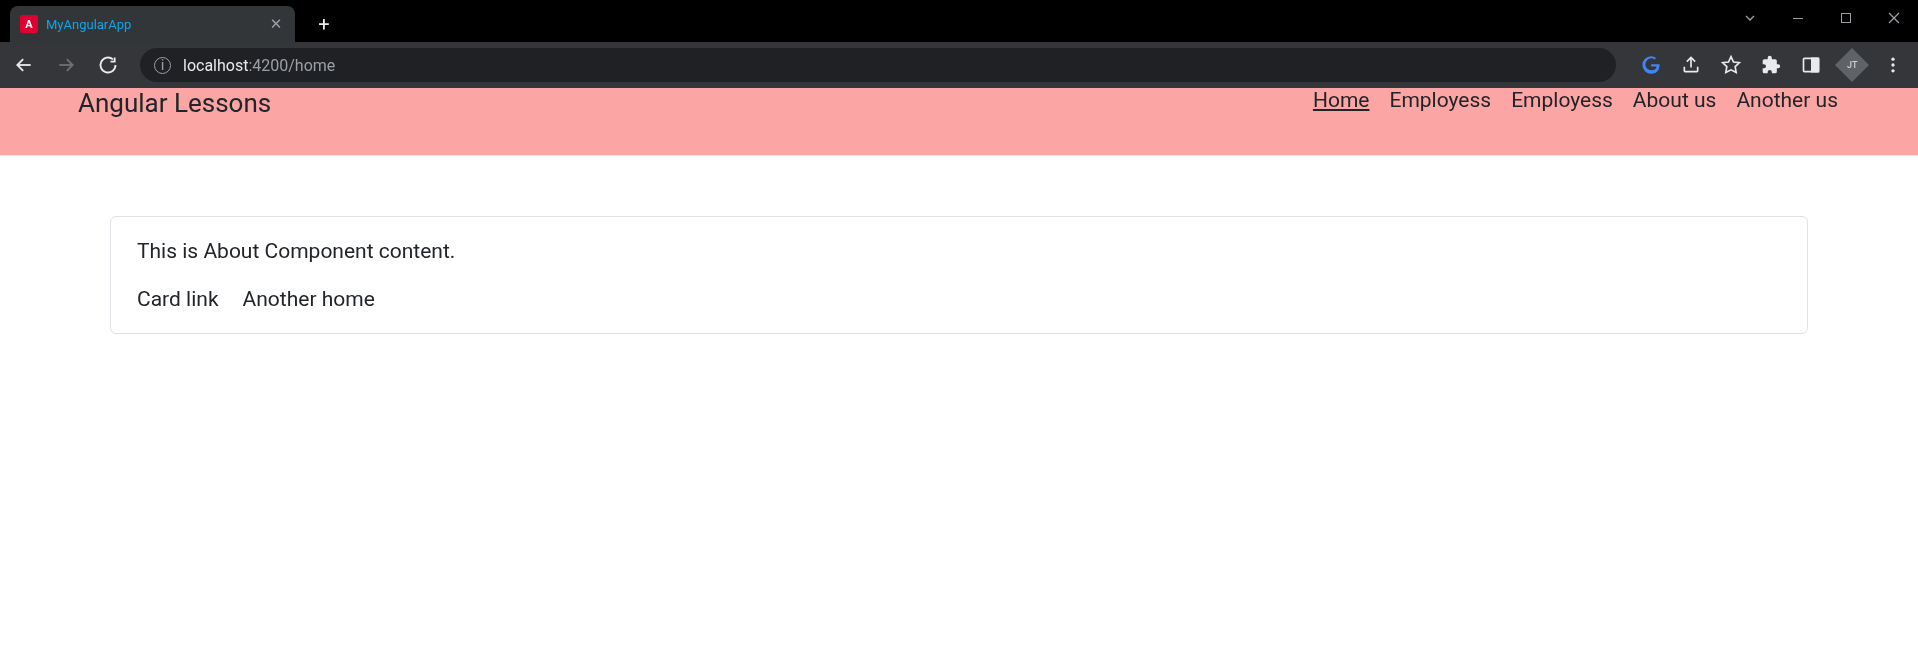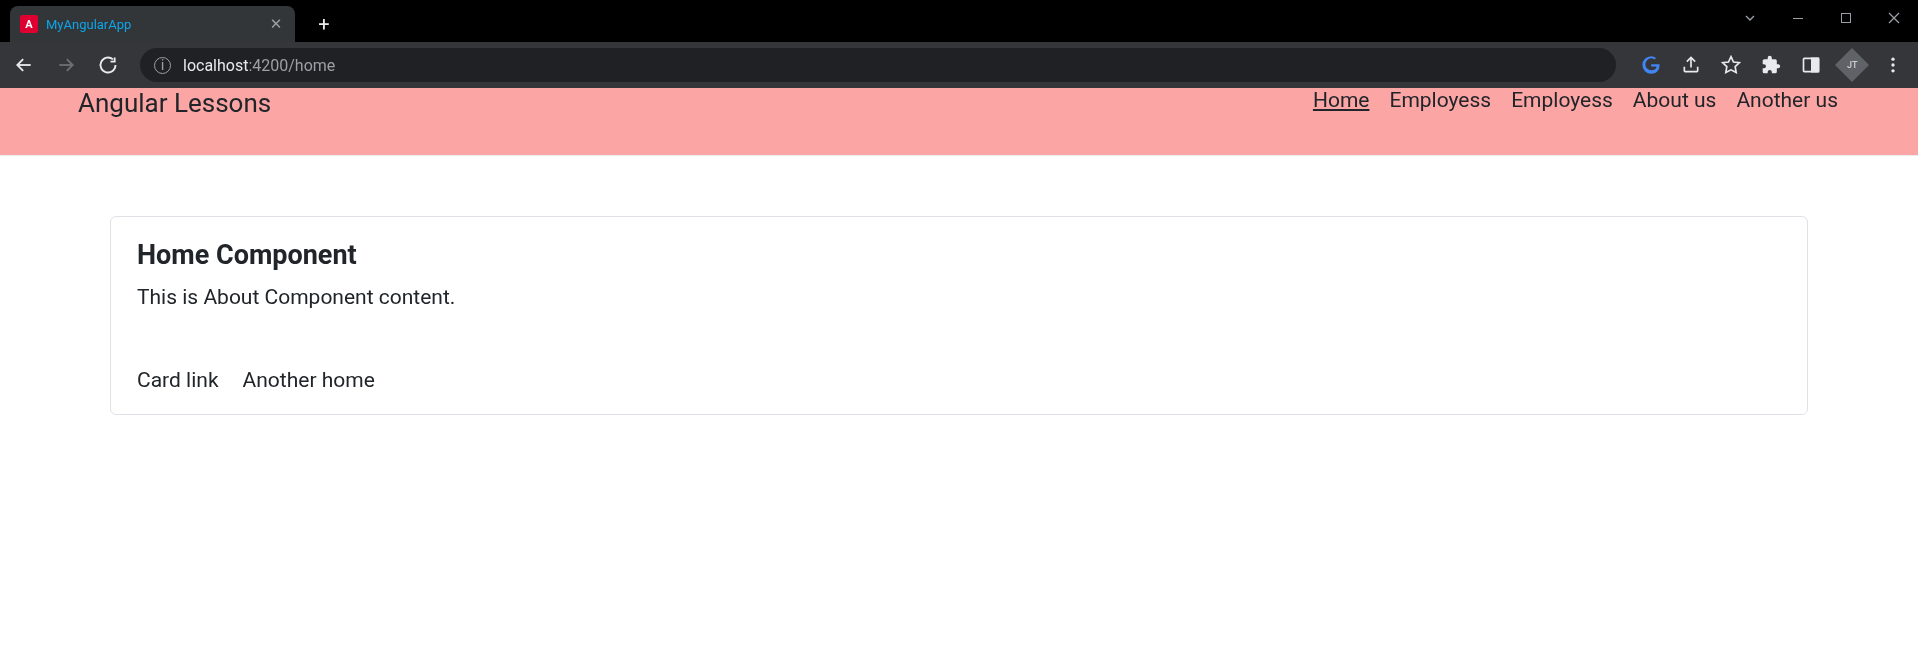--- a/index.html
+++ b/index.html
@@ -246,21 +246,20 @@
     }
     .card-links {
       display: flex;
       gap: 24px;
     }
     .card-links a {
       font-size: 21px;
       color: #212529;
       text-decoration: none;
       cursor: pointer;
-      margin-top: 35px;
     }
   </style>
 </head>
 <body>
 
 <div class="browser-chrome">
   <div class="tab-bar">
     <div class="tab">
       <div class="tab-favicon">A</div>
       <div class="tab-title">MyAngularApp</div>
@@ -365,21 +364,20 @@
     <div class="nav-links">
       <a class="active">Home</a>
       <a>Employess</a>
       <a>Employess</a>
       <a>About us</a>
       <a>Another us</a>
     </div>
   </div>
   <div class="container">
     <div class="card">
-      <div class="card-title">Home Component</div>
       <div class="card-text">This is About Component content.</div>
       <div class="card-links">
         <a>Card link</a>
         <a>Another home</a>
       </div>
     </div>
   </div>
 </div>
 
 </body></html>

